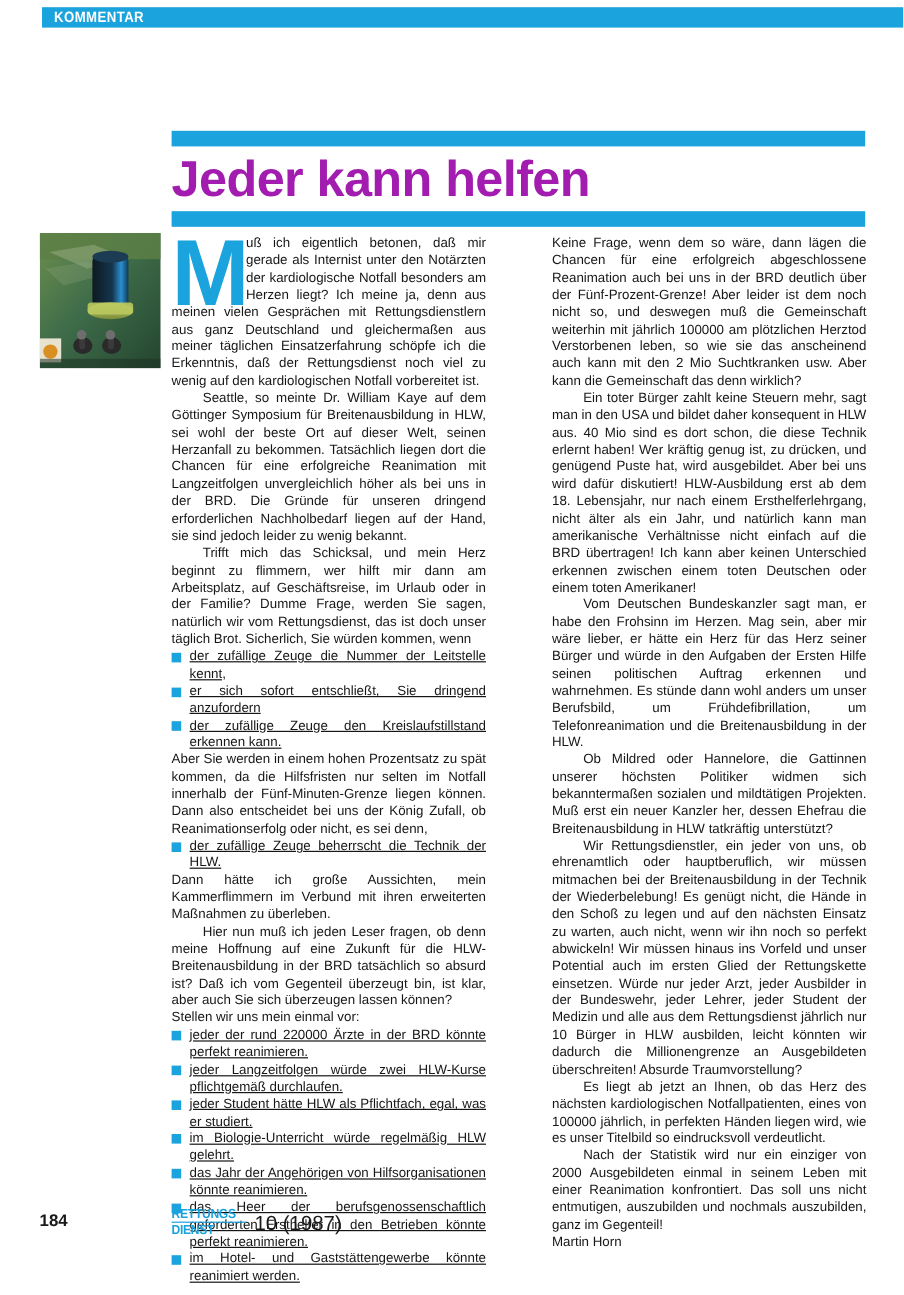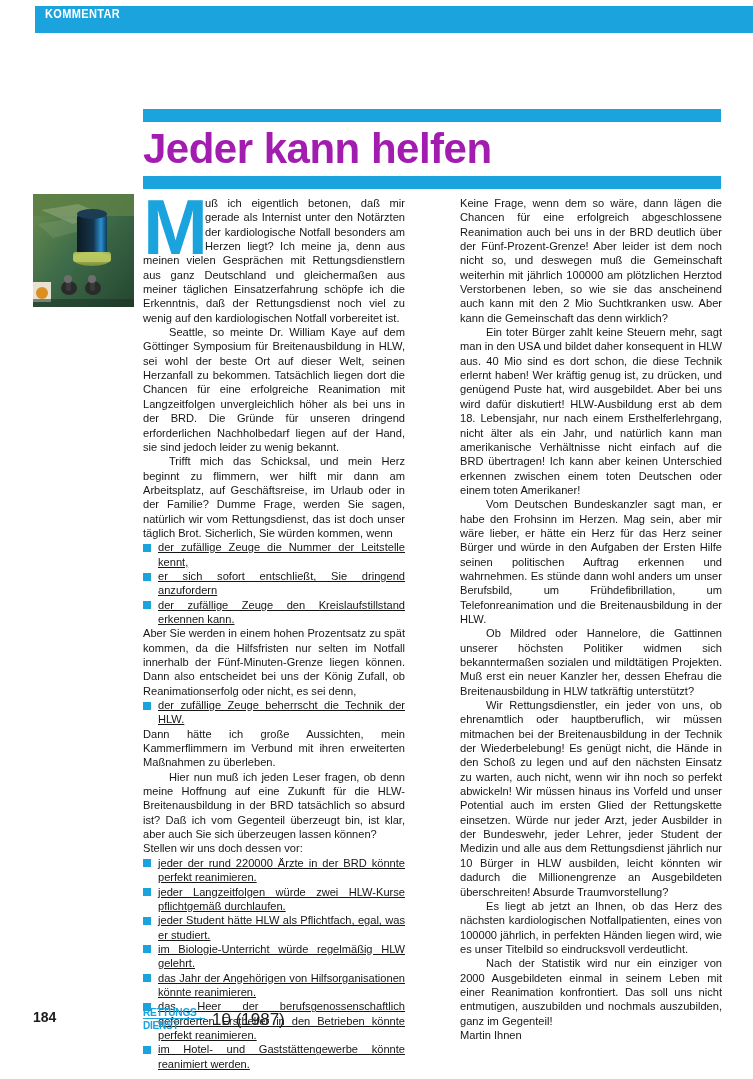--- a/index.html
+++ b/index.html
@@ -18,21 +18,21 @@
     background: #ffffff;
     overflow: hidden;
   }
 
   
   .kicker-bar {
     position: absolute;
     left: 35px;
     top: 6px;
     width: 718px;
-    height: 27px;
+    height: 17px;
     background: #1ba3dd;
   }
   .kicker-label {
     position: absolute;
     left: 10px;
     top: 0px;
     height: 17px;
     line-height: 17px;
     color: #ffffff;
     font-size: 12.5px;
@@ -246,41 +246,41 @@
       <li><span class="bullet"></span><span>der zufällige Zeuge die Nummer der Leitstelle kennt,</span></li>
       <li><span class="bullet"></span><span>er sich sofort entschließt, Sie dringend anzufordern</span></li>
       <li><span class="bullet"></span><span>der zufällige Zeuge den Kreislaufstillstand erkennen kann.</span></li>
     </ul>
     <p class="noindent"><span>Aber Sie werden in einem hohen Prozentsatz zu spät kommen, da die Hilfsfristen nur selten im Notfall innerhalb der Fünf-Minuten-Grenze liegen können. Dann also entscheidet bei uns der König Zufall, ob Reanimationserfolg oder nicht, es sei denn,</span></p>
     <ul class="blist">
       <li><span class="bullet"></span><span>der zufällige Zeuge beherrscht die Technik der HLW.</span></li>
     </ul>
     <p class="noindent"><span>Dann hätte ich große Aussichten, mein Kammerflimmern im Verbund mit ihren erweiterten Maßnahmen zu überleben.</span></p>
     <p><span>Hier nun muß ich jeden Leser fragen, ob denn meine Hoffnung auf eine Zukunft für die HLW-Breitenausbildung  in  der BRD tatsächlich so absurd ist? Daß ich vom Gegenteil überzeugt bin, ist klar, aber auch Sie sich überzeugen lassen können?</span></p>
-    <p class="noindent"><span>Stellen wir uns doch dessen vor:</span></p>
+    <p class="noindent"><span>Stellen wir uns mein einmal vor:</span></p>
     <ul class="blist">
       <li><span class="bullet"></span><span>jeder der rund 220000 Ärzte in der BRD könnte perfekt reanimieren.</span></li>
       <li><span class="bullet"></span><span>jeder Langzeitfolgen würde zwei HLW-Kurse pflichtgemäß durchlaufen.</span></li>
       <li><span class="bullet"></span><span>jeder Student hätte HLW als Pflichtfach, egal, was er studiert.</span></li>
       <li><span class="bullet"></span><span>im Biologie-Unterricht würde regelmäßig HLW gelehrt.</span></li>
       <li><span class="bullet"></span><span>das Jahr der Angehörigen von Hilfsorganisationen könnte reanimieren.</span></li>
       <li><span class="bullet"></span><span>das Heer der berufsgenossenschaftlich geforderten Ersthelfer in den Betrieben könnte perfekt reanimieren.</span></li>
       <li><span class="bullet"></span><span>im Hotel- und Gaststättengewerbe könnte reanimiert werden.</span></li>
     </ul>
   </div>
 
   <div class="col col-right">
     <p class="noindent"><span>Keine Frage, wenn dem so wäre, dann lägen die Chancen für eine erfolgreich abgeschlossene Reanimation auch bei uns in der BRD deutlich über der Fünf-Prozent-Grenze! Aber leider ist dem noch nicht so, und deswegen muß die Gemeinschaft weiterhin mit jährlich 100000 am plötzlichen Herztod Verstorbenen leben, so wie sie das anscheinend auch kann mit den 2 Mio Suchtkranken usw. Aber kann die Gemeinschaft das denn wirklich?</span></p>
     <p><span>Ein toter Bürger zahlt keine Steuern mehr, sagt man in den USA und bildet daher konsequent in HLW aus. 40 Mio sind es dort schon, die diese Technik erlernt haben! Wer kräftig genug ist, zu drücken, und genügend Puste hat, wird ausgebildet. Aber bei uns wird dafür diskutiert! HLW-Ausbildung erst ab dem 18. Lebensjahr, nur nach einem Ersthelferlehrgang, nicht älter als ein Jahr, und natürlich kann man amerikanische Verhältnisse nicht einfach auf die BRD übertragen! Ich kann aber keinen Unterschied erkennen zwischen einem toten Deutschen oder einem toten Amerikaner!</span></p>
     <p><span>Vom Deutschen Bundeskanzler sagt man, er habe den Frohsinn im Herzen. Mag sein, aber mir wäre lieber, er hätte ein Herz für das Herz seiner Bürger und würde in den Aufgaben der Ersten Hilfe seinen politischen Auftrag erkennen und wahrnehmen. Es stünde dann wohl anders um unser Berufsbild, um Frühdefibrillation, um Telefonreanimation und die Breitenausbildung in der HLW.</span></p>
     <p><span>Ob Mildred oder Hannelore, die Gattinnen unserer höchsten Politiker widmen sich bekanntermaßen sozialen und mildtätigen Projekten. Muß erst ein neuer Kanzler her, dessen Ehefrau die Breitenausbildung in HLW tatkräftig unterstützt?</span></p>
     <p><span>Wir Rettungsdienstler, ein jeder von uns, ob ehrenamtlich oder hauptberuflich, wir müssen mitmachen bei der Breitenausbildung in der Technik der Wiederbelebung! Es genügt nicht, die Hände in den Schoß zu legen und auf den nächsten Einsatz zu warten, auch nicht, wenn wir ihn noch so perfekt abwickeln! Wir müssen hinaus ins Vorfeld und unser Potential auch im ersten Glied der Rettungskette einsetzen. Würde nur jeder Arzt, jeder Ausbilder in der Bundeswehr, jeder Lehrer, jeder Student der Medizin und alle aus dem Rettungsdienst jährlich nur 10 Bürger in HLW ausbilden, leicht könnten wir dadurch die Millionengrenze an Ausgebildeten überschreiten! Absurde Traumvorstellung?</span></p>
     <p><span>Es liegt ab jetzt an Ihnen, ob das Herz des nächsten kardiologischen Notfallpatienten, eines von 100000 jährlich, in perfekten Händen liegen wird, wie es unser Titelbild so eindrucksvoll verdeutlicht.</span></p>
     <p><span>Nach der Statistik wird nur ein einziger von 2000 Ausgebildeten einmal in seinem Leben mit einer Reanimation konfrontiert. Das soll uns nicht entmutigen, auszubilden und nochmals auszubilden, ganz im Gegenteil!</span></p>
-    <p class="noindent">Martin Ihnen</p>
+    <p class="noindent">Martin Horn</p>
   </div>
 
   <div class="folio">184</div>
   <div class="logo">
     <div class="logo-line1">RETTUNGS</div>
     <div class="logo-rule"></div>
     <div class="logo-line2">DIENST</div>
   </div>
   <div class="issue">10 (1987)</div>
 

